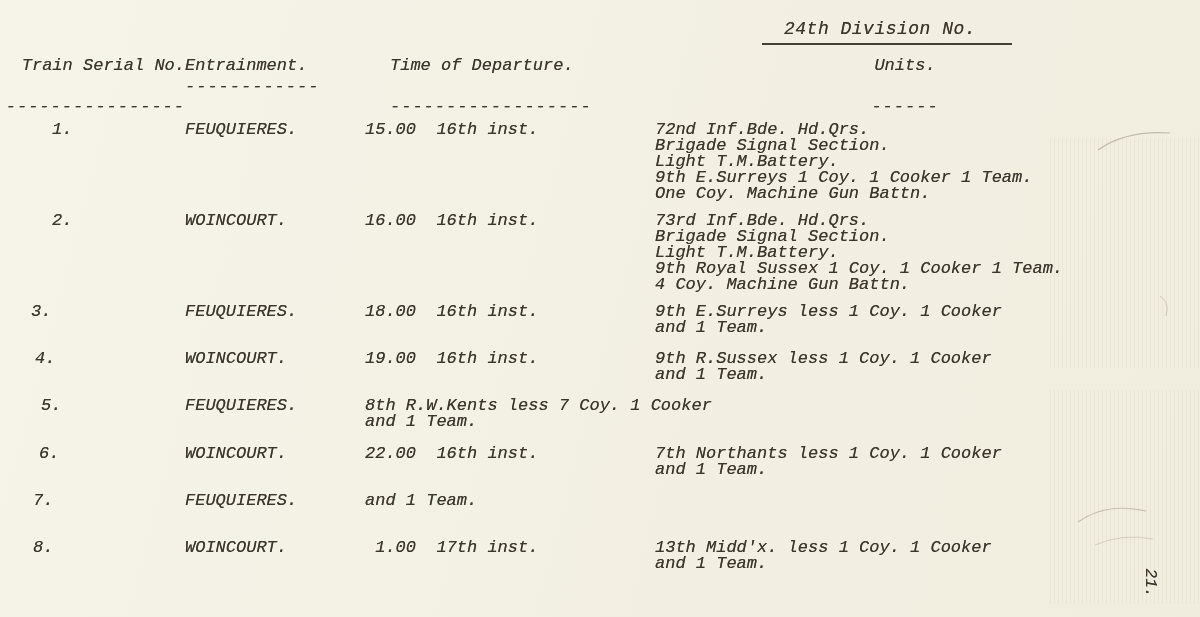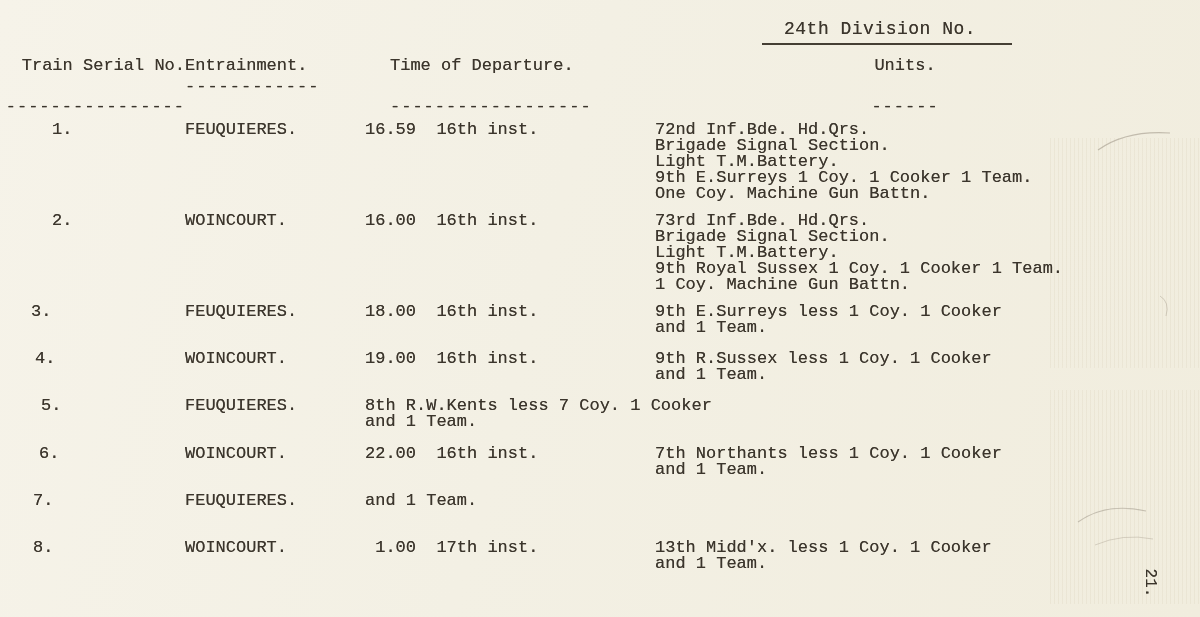--- a/index.html
+++ b/index.html
@@ -3,20 +3,21 @@
 <meta charset="utf-8">
 <style>
   html,body{margin:0;padding:0;}
   body{width:1200px;height:617px;overflow:hidden;background:#e9e5d7;}
   .paper{
     position:relative;width:1200px;height:617px;overflow:hidden;
     background:linear-gradient(105deg,#f6f3e9 0%,#f3f0e4 45%,#f1edde 100%);
     font-family:"Liberation Mono","DejaVu Sans Mono",monospace;
     color:#3b352c;
     text-shadow:0 0 0.6px rgba(59,52,42,0.75);
+    font-style:italic;
   }
   
   .texture{
     position:absolute;right:0;width:150px;pointer-events:none;
     background:repeating-linear-gradient(90deg,rgba(203,191,162,0.30) 0 1px,rgba(0,0,0,0) 1px 4px);
     opacity:.55;
   }
   .t1{top:138px;height:230px;}
   .t2{top:390px;height:214px;}
   .marks{position:absolute;left:0;top:0;pointer-events:none;}
@@ -85,29 +86,29 @@
       <div class="hline">Units.</div>
       <div class="hline"></div>
       <div class="hdash">------</div>
     </div>
   </div>
 
   <div id="rows">
   <div class="row" style="top: 122px;">
     <div class="c serial" style="padding-left: 52px;">1.</div>
     <div class="c station">FEUQUIERES.</div>
-    <div class="c time">16.59  16th inst.</div>
+    <div class="c time">15.00  16th inst.</div>
     <div class="c units"><div class="unit-line">72nd Inf.Bde. Hd.Qrs.</div><div class="unit-line">Brigade Signal Section.</div><div class="unit-line">Light T.M.Battery.</div><div class="unit-line">9th E.Surreys 1 Coy. 1 Cooker 1 Team.</div><div class="unit-line">One Coy. Machine Gun Battn.</div></div>
   </div>
 
   <div class="row" style="top: 213px;">
     <div class="c serial" style="padding-left: 52px;">2.</div>
     <div class="c station">WOINCOURT.</div>
     <div class="c time">16.00  16th inst.</div>
-    <div class="c units"><div class="unit-line">73rd Inf.Bde. Hd.Qrs.</div><div class="unit-line">Brigade Signal Section.</div><div class="unit-line">Light T.M.Battery.</div><div class="unit-line">9th Royal Sussex 1 Coy. 1 Cooker 1 Team.</div><div class="unit-line">1 Coy. Machine Gun Battn.</div></div>
+    <div class="c units"><div class="unit-line">73rd Inf.Bde. Hd.Qrs.</div><div class="unit-line">Brigade Signal Section.</div><div class="unit-line">Light T.M.Battery.</div><div class="unit-line">9th Royal Sussex 1 Coy. 1 Cooker 1 Team.</div><div class="unit-line">4 Coy. Machine Gun Battn.</div></div>
   </div>
 
   <div class="row" style="top: 304px;">
     <div class="c serial" style="padding-left: 31px;">3.</div>
     <div class="c station">FEUQUIERES.</div>
     <div class="c time">18.00  16th inst.</div>
     <div class="c units"><div class="unit-line">9th E.Surreys less 1 Coy. 1 Cooker</div><div class="unit-line">and 1 Team.</div></div>
   </div>
 
   <div class="row" style="top: 351px;">

